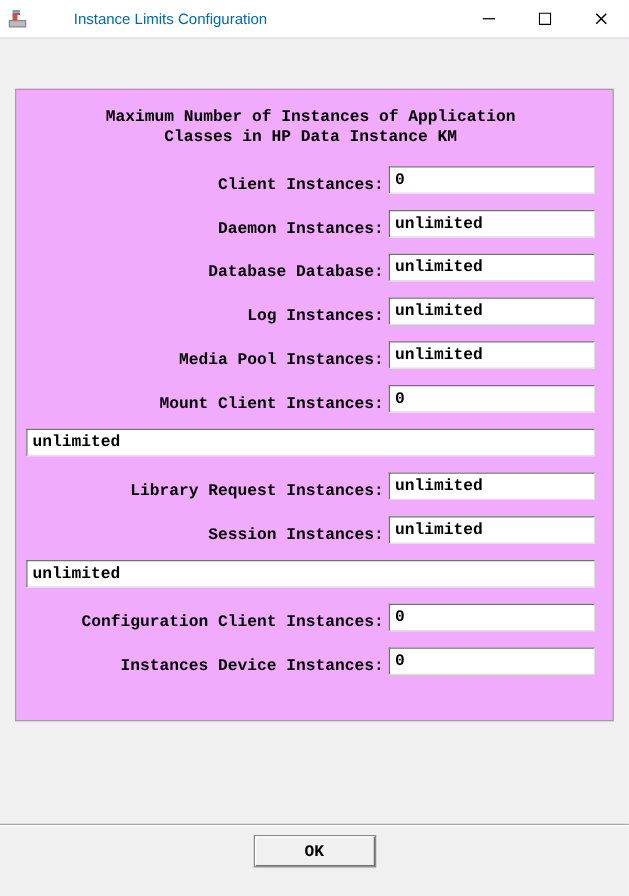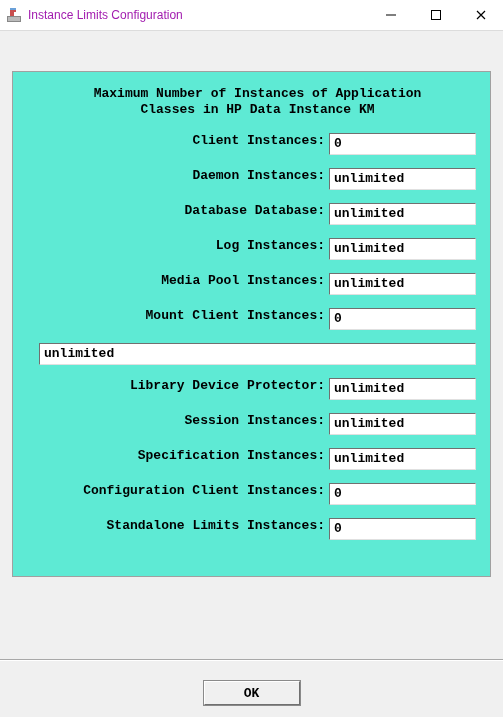--- a/index.html
+++ b/index.html
@@ -21,21 +21,22 @@
   }
   .titlebar .app-icon {
     width: 16px; height: 16px;
     margin-right: 6px;
     display: inline-flex;
     align-items: center; justify-content: center;
   }
   .titlebar .title-text {
     flex: 0 0 auto;
     font-size: 12px;
-    color: #a21caf;
+    color: #0369a1;
+    margin-left: 31px;
   }
   .titlebar .spacer { flex: 1 1 auto; }
   .win-controls {
     display: flex;
     height: 100%;
   }
   .win-btn {
     width: 45px;
     height: 30px;
     display: flex;
@@ -54,42 +55,42 @@
     background: #f0f0f0;
     border-top: 1px solid #dcdcdc;
   }
 
   .panel {
     position: absolute;
     left: 12px; right: 12px;
     top: 40px;
     bottom: 140px;
     border: 1px solid #a0a0a0;
-    background: #5eead4;
-    padding: 14px 10px 10px 22px;
+    background: #f0abfc;
+    padding: 14px 10px 10px 4px;
   }
 
   .heading {
     font-family: "Consolas","Courier New",monospace;
     font-weight: bold;
     font-size: 13px;
     text-align: center;
     line-height: 1.25;
     margin-bottom: 14px;
   }
 
   .form-rows {
     display: flex;
     flex-direction: column;
     gap: 13px;
     padding: 0 4px;
   }
   .row {
     display: flex;
-    align-items: flex-start;
+    align-items: flex-end;
     height: 22px;
   }
   .lbl {
     flex: 0 0 290px;
     text-align: right;
     padding-right: 4px;
     font-family: "Consolas","Courier New",monospace;
     font-weight: bold;
     font-size: 13px;
     white-space: nowrap;
@@ -119,21 +120,21 @@
     height: 2px;
     border-top: 1px solid #a8a8a8;
     border-bottom: 1px solid #ffffff;
   }
 
   .button-bar {
     position: absolute;
     left: 0; right: 0; bottom: 0;
     height: 48px;
     display: flex;
-    align-items: center;
+    align-items: flex-start;
     justify-content: center;
     gap: 24px;
   }
   button.dlg-btn {
     width: 96px;
     height: 24px;
     font-family: "Consolas","Courier New",monospace;
     font-weight: bold;
     font-size: 13px;
     background: #f0f0f0;
@@ -208,37 +209,36 @@
           <div class="fld"><input class="textbox" type="text" value="unlimited" style=""></div>
         </div>
         <div class="row">
           <div class="lbl">Mount Client Instances:</div>
           <div class="fld"><input class="textbox" type="text" value="0" style=""></div>
         </div>
         <div class="row">
           <div class="fld"><input class="textbox" type="text" value="unlimited" style=""></div>
         </div>
         <div class="row">
-          <div class="lbl">Library Device Protector:</div>
+          <div class="lbl">Library Request Instances:</div>
           <div class="fld"><input class="textbox" type="text" value="unlimited" style=""></div>
         </div>
         <div class="row">
           <div class="lbl">Session Instances:</div>
           <div class="fld"><input class="textbox" type="text" value="unlimited" style=""></div>
         </div>
         <div class="row">
-          <div class="lbl">Specification Instances:</div>
           <div class="fld"><input class="textbox" type="text" value="unlimited" style=""></div>
         </div>
         <div class="row">
           <div class="lbl">Configuration Client Instances:</div>
           <div class="fld"><input class="textbox" type="text" value="0" style=""></div>
         </div>
         <div class="row">
-          <div class="lbl">Standalone Limits Instances:</div>
+          <div class="lbl">Instances Device Instances:</div>
           <div class="fld"><input class="textbox" type="text" value="0" style=""></div>
         </div>
       </div>
   </div>
 
   <div class="hr-line"></div>
 
   <div class="button-bar">
     <button class="dlg-btn">OK</button>
   </div>

